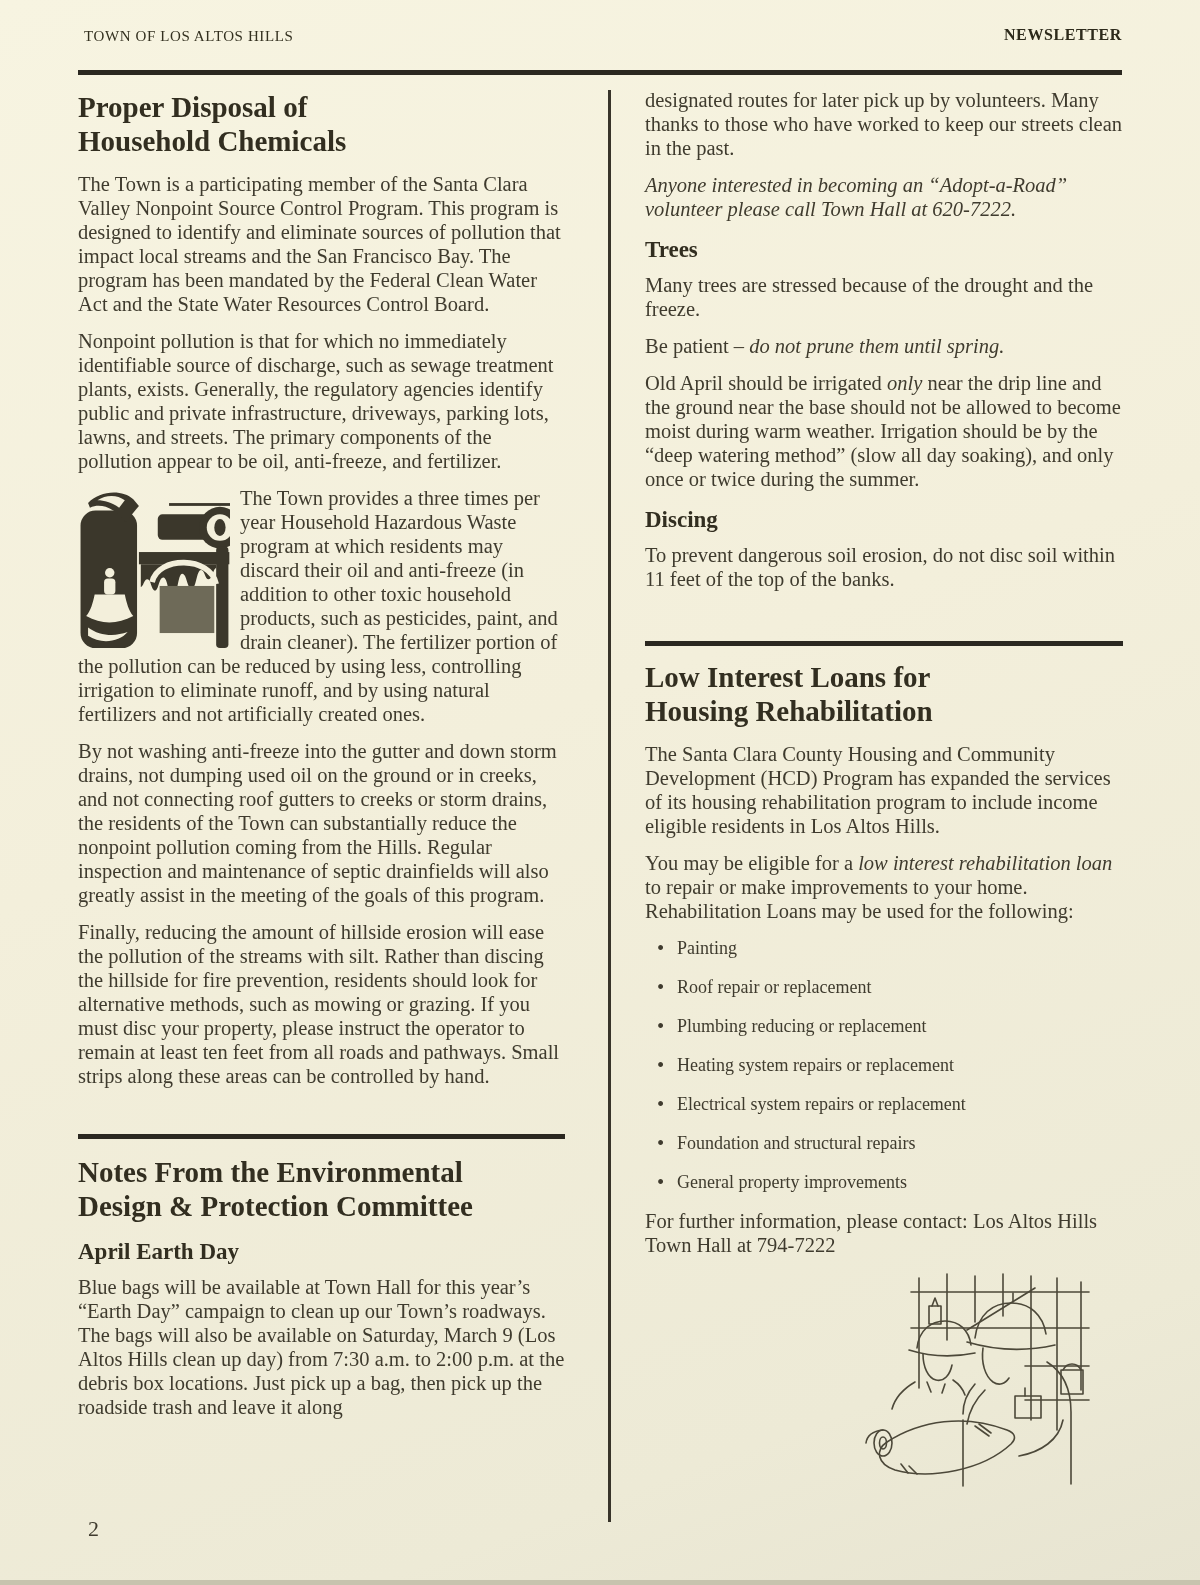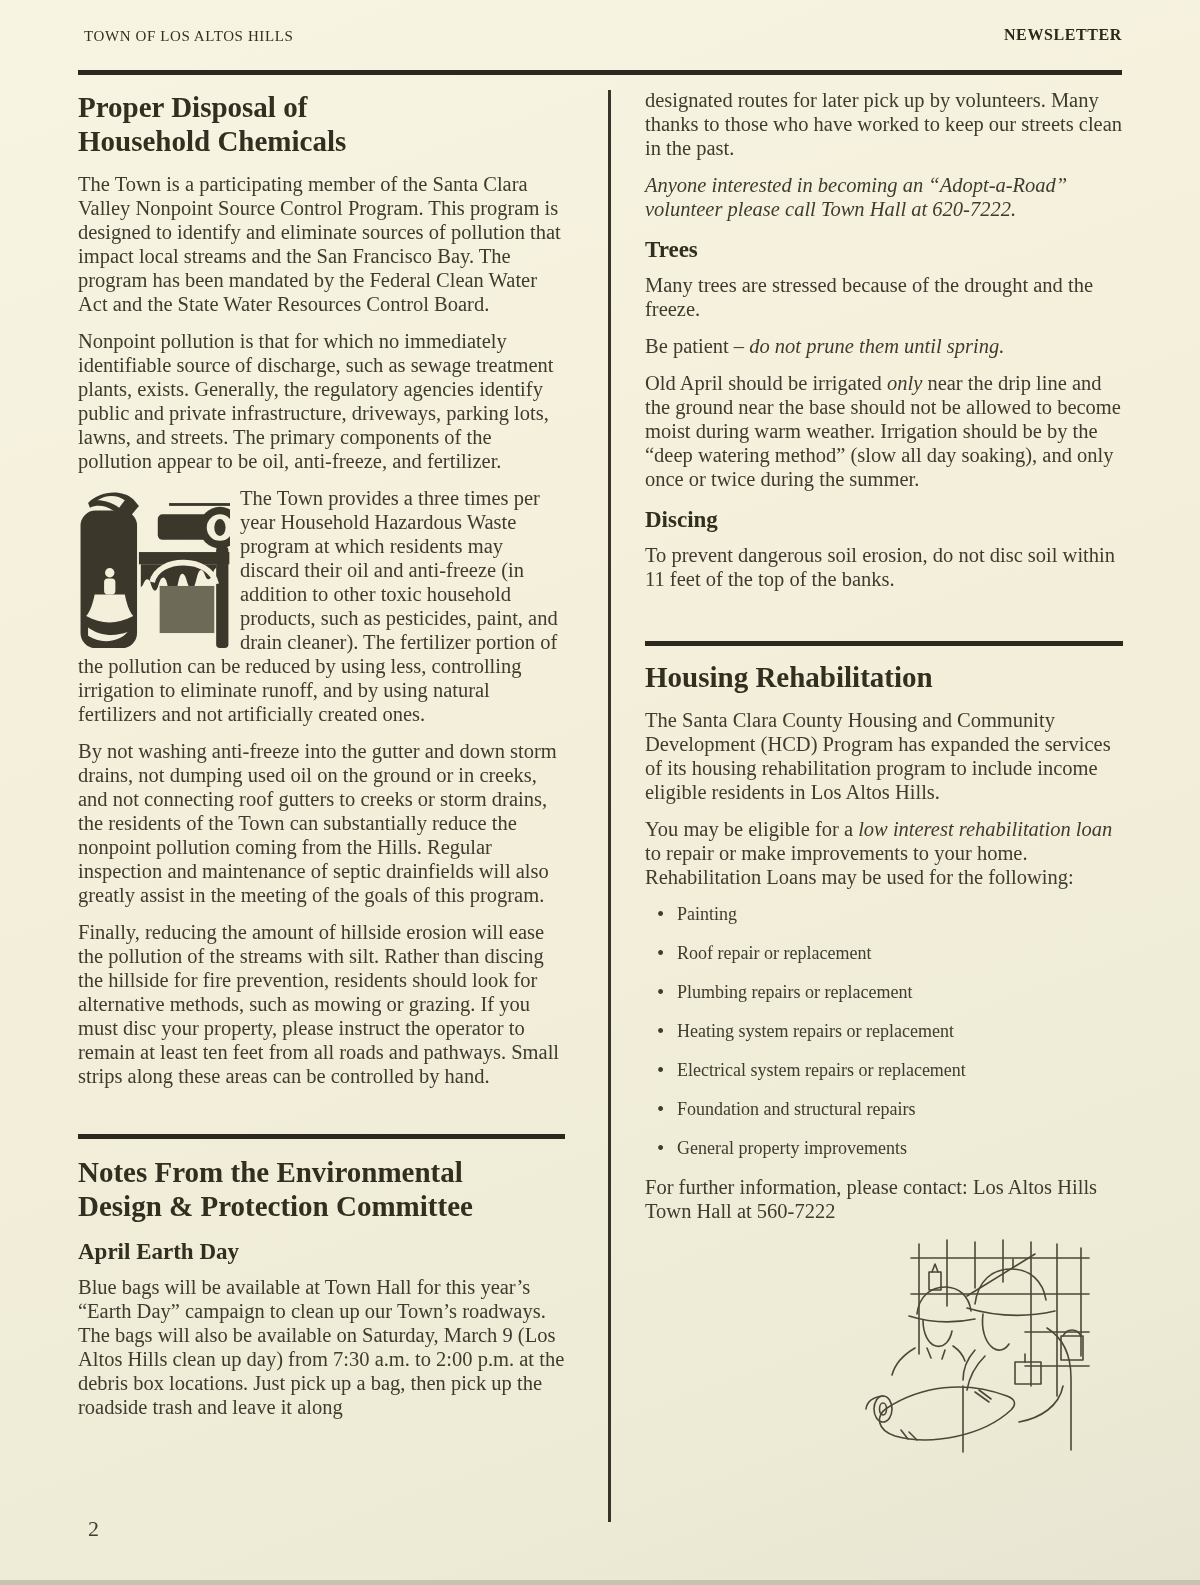--- a/index.html
+++ b/index.html
@@ -106,58 +106,59 @@
     <p>Many trees are stressed because of the drought and the freeze.</p>
     <p><span>Be patient – </span><span class="it">do not prune them until spring.</span></p>
     <p><span>Old April should be irrigated </span><span class="it">only</span><span> near the drip line and the ground near the base should not be allowed to become moist during warm weather. Irrigation should be by the “deep watering method” (slow all day soaking), and only once or twice during the summer.</span></p>
 
     <div class="subhead">Discing</div>
     <p>To prevent dangerous soil erosion, do not disc soil within 11 feet of the top of the banks.</p>
 
     <div class="sect-rule right"></div>
 
     <div class="art-title">
+      <span>Low Interest Loans for</span>
       <span>Housing Rehabilitation</span>
     </div>
 
     <p>The Santa Clara County Housing and Community Development (HCD) Program has expanded the services of its housing rehabilitation program to include income eligible residents in Los Altos Hills.</p>
     <p><span>You may be eligible for a </span><span class="it">low interest rehabilitation loan</span><span> to repair or make improvements to your home. Rehabilitation Loans may be used for the following:</span></p>
 
     <div class="bullets">
       <div class="bullet-row">
           <span class="bullet-dot">•</span>
           <span class="bullet-text">Painting</span>
         </div>
       <div class="bullet-row">
           <span class="bullet-dot">•</span>
           <span class="bullet-text">Roof repair or replacement</span>
         </div>
       <div class="bullet-row">
           <span class="bullet-dot">•</span>
-          <span class="bullet-text">Plumbing repairs or replacement</span>
+          <span class="bullet-text">Plumbing reducing or replacement</span>
         </div>
       <div class="bullet-row">
           <span class="bullet-dot">•</span>
           <span class="bullet-text">Heating system repairs or replacement</span>
         </div>
       <div class="bullet-row">
           <span class="bullet-dot">•</span>
           <span class="bullet-text">Electrical system repairs or replacement</span>
         </div>
       <div class="bullet-row">
           <span class="bullet-dot">•</span>
           <span class="bullet-text">Foundation and structural repairs</span>
         </div>
       <div class="bullet-row">
           <span class="bullet-dot">•</span>
           <span class="bullet-text">General property improvements</span>
         </div>
     </div>
 
-    <p class="contact">For further information, please contact: Los Altos Hills Town Hall at 560-7222</p>
+    <p class="contact">For further information, please contact: Los Altos Hills Town Hall at 794-7222</p>
 
     <div class="workers">
       <svg viewBox="0 0 248 250" xmlns="http://www.w3.org/2000/svg" fill="none" stroke="#4c4839" stroke-width="1.6" stroke-linecap="round" stroke-linejoin="round">
 
         <g>
           <line x1="62" y1="8" x2="62" y2="118"></line>
           <line x1="90" y1="4" x2="90" y2="70"></line>
           <line x1="118" y1="6" x2="118" y2="52"></line>
           <line x1="146" y1="4" x2="146" y2="46"></line>
           <line x1="174" y1="6" x2="174" y2="150"></line>

